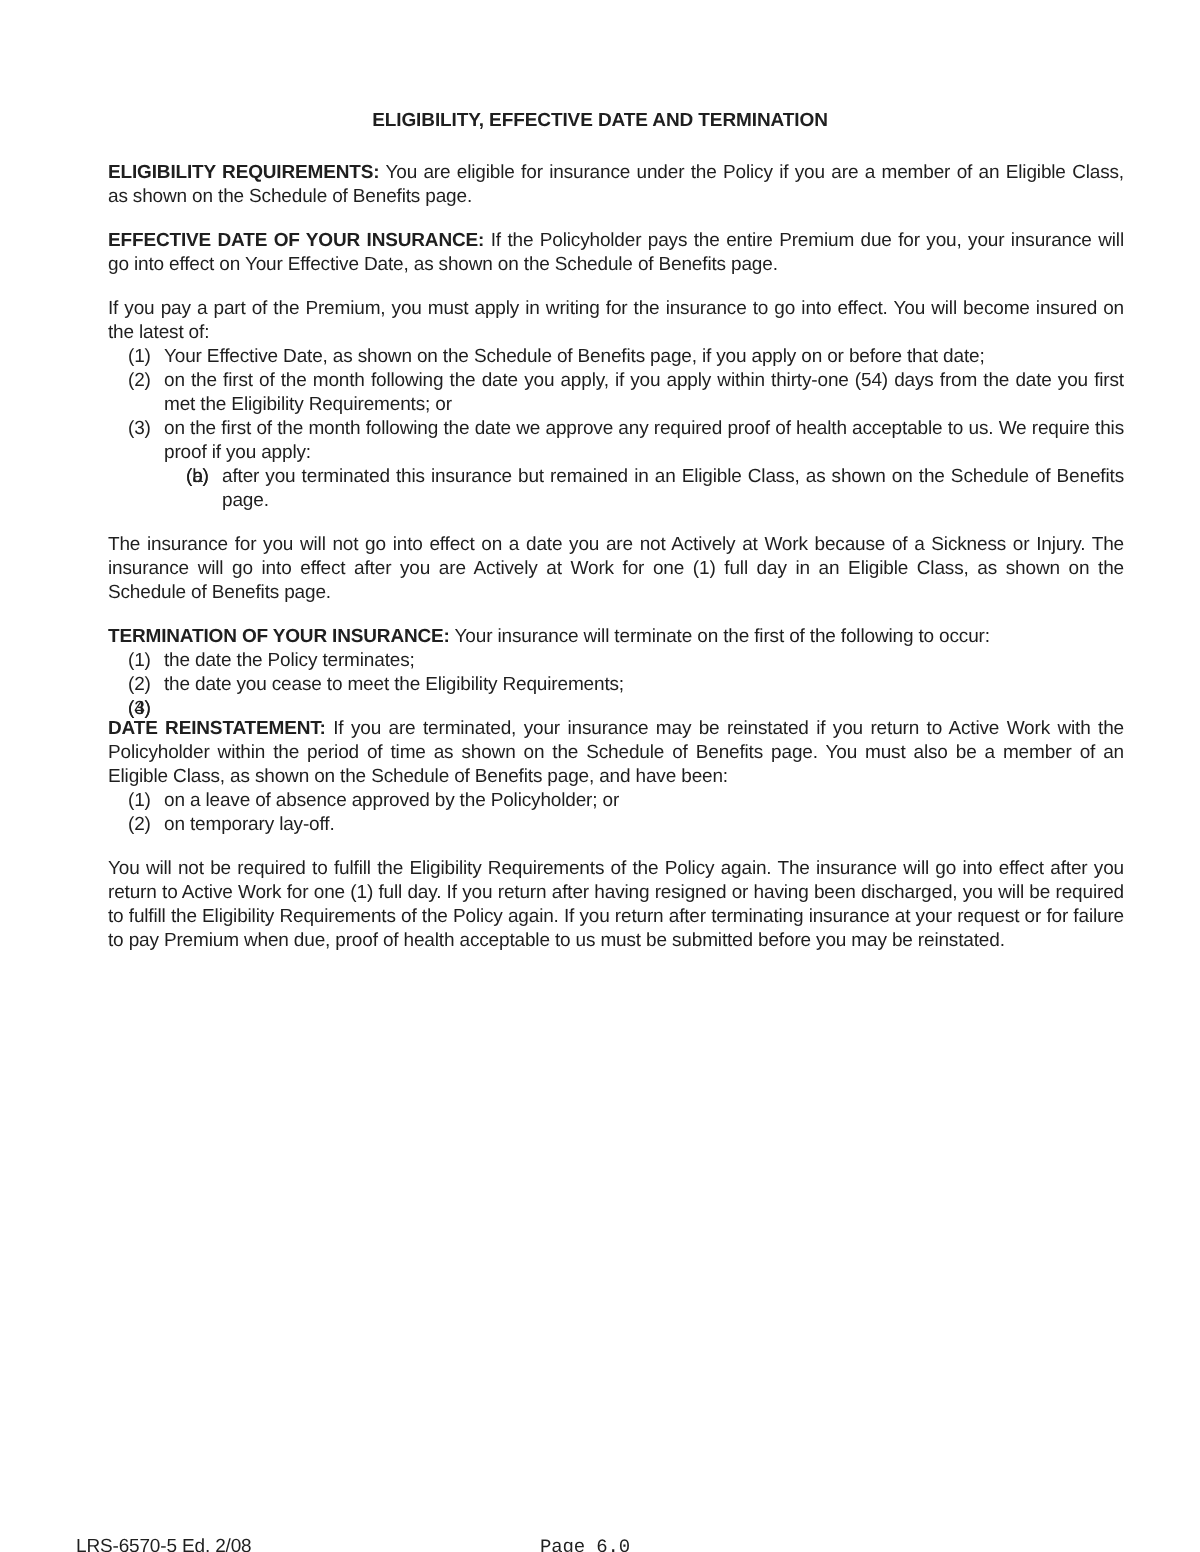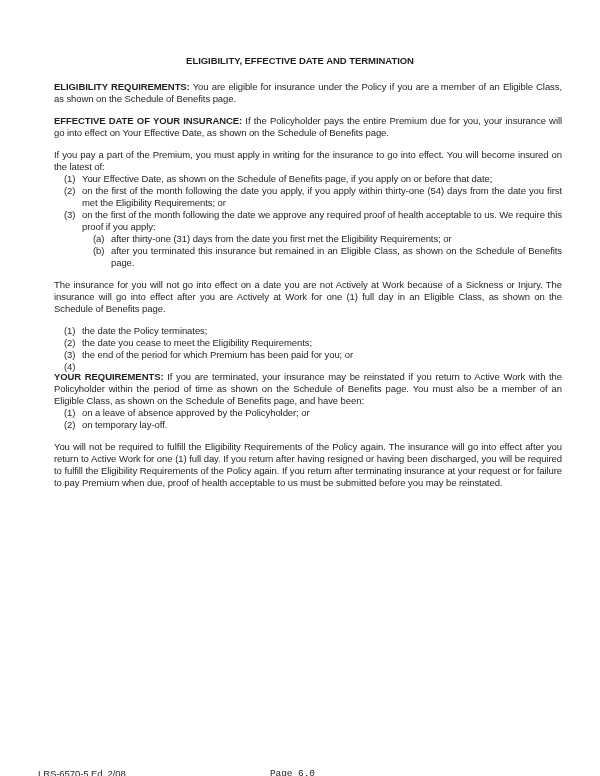--- a/index.html
+++ b/index.html
@@ -83,37 +83,38 @@
       </div>
       <div class="section">
         <p class="para"><strong class="lead">EFFECTIVE DATE OF YOUR INSURANCE:</strong> <span>If the Policyholder pays the entire Premium due for you, your insurance will go into effect on Your Effective Date, as shown on the Schedule of Benefits page.</span></p>
       </div>
       <div class="section">
         <p class="para"><span>If you pay a part of the Premium, you must apply in writing for the insurance to go into effect.  You will become insured on the latest of:</span></p>
         <div class="list">
           <div class="item"><span class="lbl">(1)</span><span>Your Effective Date, as shown on the Schedule of Benefits page, if you apply on or before that date;</span></div>
           <div class="item"><span class="lbl">(2)</span><span>on the first of the month following the date you apply, if you apply within thirty-one (54) days from the date you first met the Eligibility Requirements; or</span></div>
           <div class="item"><span class="lbl">(3)</span><span>on the first of the month following the date we approve any required proof of health acceptable to us.  We require this proof if you apply:</span></div>
-          <div class="subitem"><span class="lbl">(a)</span><span>after thirty-one (31) days from the date you first met the Eligibility Requirements; or</span></div>
+          <div class="subitem"><span class="lbl">(a)</span></div>
           <div class="subitem"><span class="lbl">(b)</span><span>after you terminated this insurance but remained in an Eligible Class, as shown on the Schedule of Benefits page.</span></div>
         </div>
       </div>
       <div class="section">
         <p class="para"><span>The insurance for you will not go into effect on a date you are not Actively at Work because of a Sickness or Injury.  The insurance will go into effect after you are Actively at Work for one (1) full day in an Eligible Class, as shown on the Schedule of Benefits page.</span></p>
       </div>
       <div class="section">
+        <p class="para"><strong class="lead">TERMINATION OF YOUR INSURANCE:</strong> <span>Your insurance will terminate on the first of the following to occur:</span></p>
         <div class="list">
           <div class="item"><span class="lbl">(1)</span><span>the date the Policy terminates;</span></div>
           <div class="item"><span class="lbl">(2)</span><span>the date you cease to meet the Eligibility Requirements;</span></div>
-          <div class="item"><span class="lbl">(3)</span><span>the end of the period for which Premium has been paid for you; or</span></div>
+          <div class="item"><span class="lbl">(3)</span></div>
           <div class="item"><span class="lbl">(4)</span></div>
         </div>
       </div>
       <div class="section">
-        <p class="para"><strong class="lead">YOUR REQUIREMENTS:</strong> <span>If you are terminated, your insurance may be reinstated if you return to Active Work with the Policyholder within the period of time as shown on the Schedule of Benefits page.  You must also be a member of an Eligible Class, as shown on the Schedule of Benefits page, and have been:</span></p>
+        <p class="para"><strong class="lead">DATE REINSTATEMENT:</strong> <span>If you are terminated, your insurance may be reinstated if you return to Active Work with the Policyholder within the period of time as shown on the Schedule of Benefits page.  You must also be a member of an Eligible Class, as shown on the Schedule of Benefits page, and have been:</span></p>
         <div class="list">
           <div class="item"><span class="lbl">(1)</span><span>on a leave of absence approved by the Policyholder; or</span></div>
           <div class="item"><span class="lbl">(2)</span><span>on temporary lay-off.</span></div>
         </div>
       </div>
       <div class="section">
         <p class="para"><span>You will not be required to fulfill the Eligibility Requirements of the Policy again.  The insurance will go into effect after you return to Active Work for one (1) full day.  If you return after having resigned or having been discharged, you will be required to fulfill the Eligibility Requirements of the Policy again.  If you return after terminating insurance at your request or for failure to pay Premium when due, proof of health acceptable to us must be submitted before you may be reinstated.</span></p>
       </div>
     </div>
   <div class="footer">

